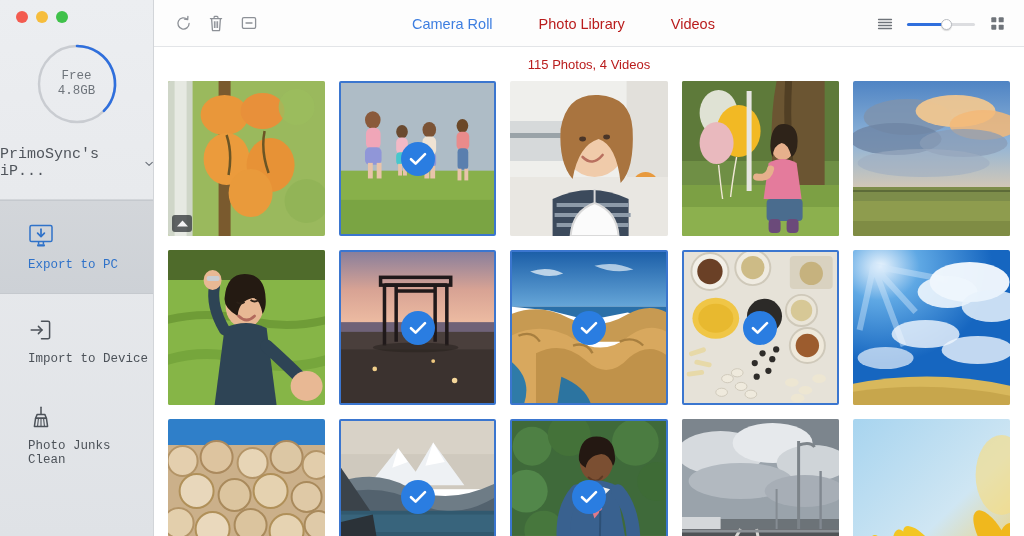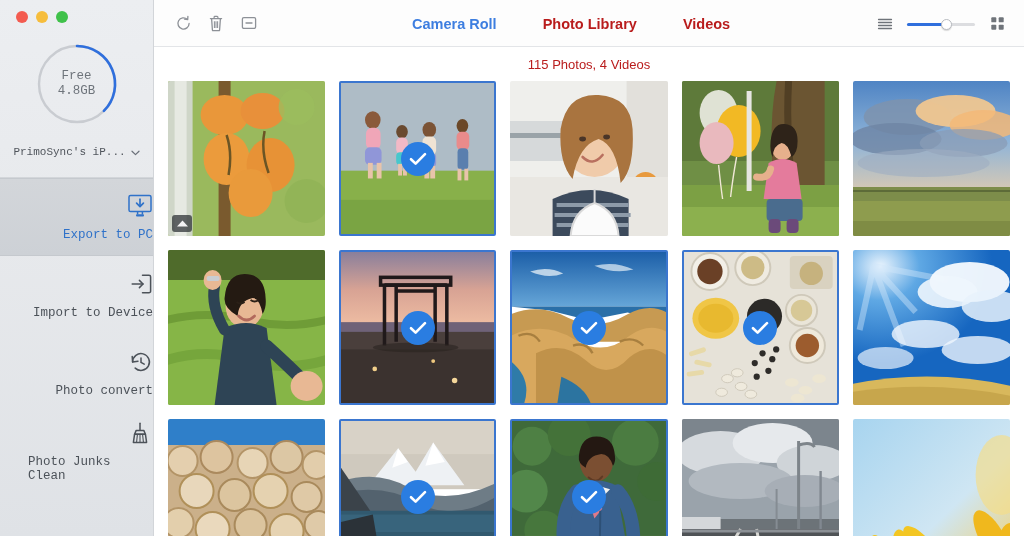--- a/index.html
+++ b/index.html
@@ -54,39 +54,39 @@
     font-size: 12.5px;
     line-height: 15px;
   }
 
   #device-row {
     margin-top: 20px;
     display: flex;
     align-items: center;
     gap: 5px;
     color: #50555c;
-    font-size: 11px;
+    font-size: 15px;
     cursor: default;
   }
   #device-row .chev { display: block; margin-top: 2px; }
 
   .sidebar-divider {
     margin-top: 19px;
     width: 100%;
     height: 1px;
     background: #d3d6da;
   }
 
   .nav-list { width: 100%; }
   .nav-item {
     width: 100%;
-    height: 78px;
+    height: 94px;
     display: flex;
     flex-direction: column;
-    align-items: flex-end;
+    align-items: flex-start;
     justify-content: center;
     gap: 8px;
     color: #4c5259;
     font-size: 12.5px;
     cursor: default;
     padding-left: 28px;
   }
   .nav-item.active {
     background: linear-gradient(180deg, #d3d6da 0%, #cdd1d6 100%);
     color: #2f72c9;
@@ -105,21 +105,20 @@
     min-width: 0;
   }
   #toolbar {
     position: relative;
     height: 47px;
     flex: 0 0 47px;
     border-bottom: 1px solid #e3e5e8;
     display: flex;
     align-items: center;
     background: #fdfdfd;
-    font-weight: bold;
   }
   .tool-icons {
     display: flex;
     align-items: center;
     gap: 11px;
     margin-left: 18px;
   }
   .tool-btn {
     width: 22px; height: 22px;
     display: flex; align-items: center; justify-content: center;
@@ -287,30 +286,20 @@
         <span class="nav-icon">
           <svg width="24" height="24" viewBox="0 0 24 24">
             <path d="M13.5 3.2 H20 A1.6 1.6 0 0 1 21.6 4.8 V19.2 A1.6 1.6 0 0 1 20 20.8 H13.5" fill="none" stroke="#4c5259" stroke-width="1.5" stroke-linecap="round"></path>
             <path d="M3.2 12 H14" stroke="#4c5259" stroke-width="1.5" stroke-linecap="round"></path>
             <path d="M10.4 8.4 L14 12 L10.4 15.6" fill="none" stroke="#4c5259" stroke-width="1.5" stroke-linecap="round" stroke-linejoin="round"></path>
           </svg>
         </span>
         <span>Import to Device</span>
       </div>
 
-      <div class="nav-item">
-        <span class="nav-icon">
-          <svg width="24" height="24" viewBox="0 0 24 24">
-            <path d="M3.6 12 A8.4 8.4 0 1 1 6.2 18.1" fill="none" stroke="#4c5259" stroke-width="1.5" stroke-linecap="round"></path>
-            <path d="M3.2 6.4 L3.6 12 L9 11.2" fill="none" stroke="#4c5259" stroke-width="1.5" stroke-linecap="round" stroke-linejoin="round"></path>
-            <path d="M12 8 V12.4 L15.2 14.2" fill="none" stroke="#4c5259" stroke-width="1.5" stroke-linecap="round" stroke-linejoin="round"></path>
-          </svg>
-        </span>
-        <span>Photo convert</span>
-      </div>
 
       <div class="nav-item">
         <span class="nav-icon">
           <svg width="26" height="24" viewBox="0 0 26 24">
             <path d="M13 2.2 V9" stroke="#4c5259" stroke-width="1.5" stroke-linecap="round"></path>
             <path d="M7.6 13.2 H18.4 L16.8 9.4 H9.2 Z" fill="none" stroke="#4c5259" stroke-width="1.5" stroke-linejoin="round"></path>
             <path d="M6.4 21.4 L7.6 13.2 H18.4 L19.6 21.4 Z" fill="none" stroke="#4c5259" stroke-width="1.5" stroke-linejoin="round"></path>
             <path d="M10.4 13.6 L9.6 21 M13 13.6 L13 21 M15.6 13.6 L16.4 21" stroke="#4c5259" stroke-width="1.1"></path>
           </svg>
         </span>

